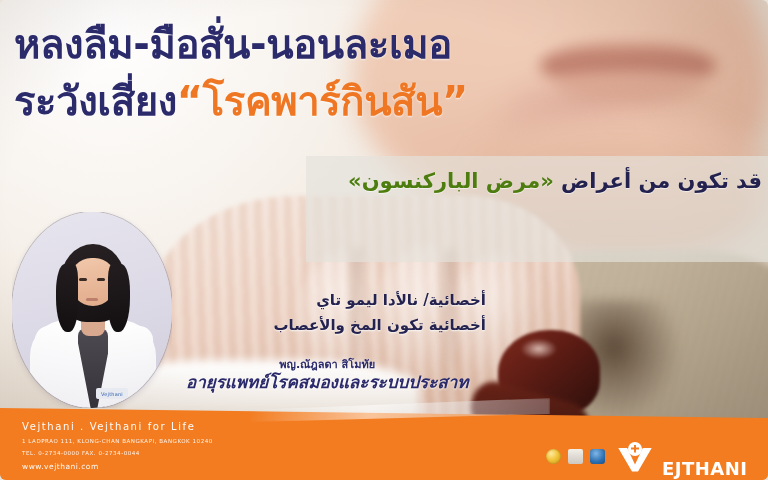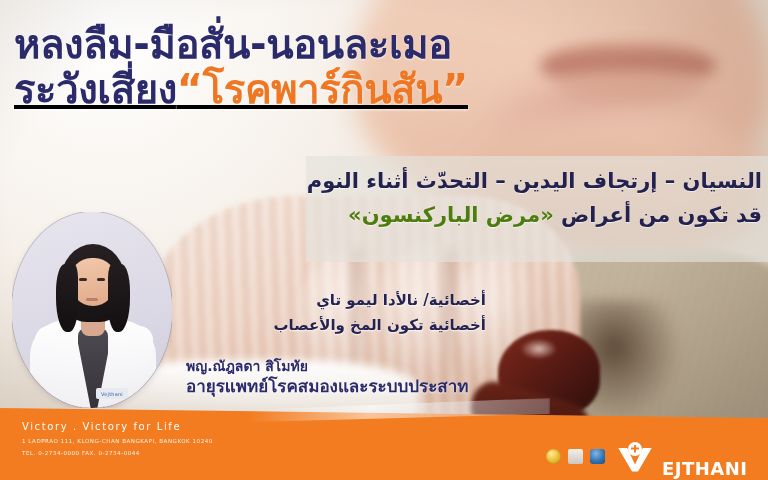--- a/index.html
+++ b/index.html
@@ -4,20 +4,21 @@
 <style>
   html,body{margin:0;padding:0;}
   body{
     width:768px;height:480px;overflow:hidden;
     font-family:"DejaVu Sans","Liberation Sans",sans-serif;
     background:#e9e2da;
   }
   #poster{
     position:relative;width:768px;height:480px;overflow:hidden;
     background:#efe8e0;
+    border-radius:6px;
   }
 
   
   .bg-layer{position:absolute;inset:0;overflow:hidden;}
 
   
   .bg-wall{
     position:absolute;left:0;top:0;width:768px;height:480px;
     background:
       radial-gradient(circle at 14% 6%, #ffffff 0%, #f7f2ec 26%, rgba(247,242,236,0) 55%),
@@ -128,21 +129,21 @@
   }
 
   
   .headline{position:absolute;left:14px;top:24px;width:560px;}
   .hl-line{
     font-weight:bold;line-height:1.02;letter-spacing:-.4px;
     text-shadow:0 1px 2px rgba(255,255,255,.75);
     white-space:nowrap;
   }
   .hl1{font-size:40px;color:#2b2a6b;}
-  .hl2{font-size:40px;margin-top:4px;text-decoration:underline;}
+  .hl2{font-size:40px;margin-top:16px;}
   .hl2 .thai-dark{color:#2b2a6b;}
   .hl2 .thai-orange{color:#ef7622;}
 
   
   .ar{
     direction:rtl;text-align:right;font-weight:600;
     font-family:"DejaVu Sans","Liberation Sans",sans-serif;
   }
   .ar-symptoms{
     position:absolute;right:6px;top:164px;width:560px;
@@ -154,22 +155,22 @@
     position:absolute;right:282px;top:288px;width:320px;
     font-size:15px;line-height:1.68;color:#242350;
     text-shadow:0 1px 2px rgba(255,255,255,.85);
   }
 
   
   .th-doctor{
     position:absolute;left:186px;top:358px;
     color:#2b2a6b;font-weight:bold;text-shadow:0 1px 2px rgba(255,255,255,.85);
   }
-  .th-doctor .name{font-size:14px;line-height:1.26;}
-  .th-doctor .spec{font-size:17px;line-height:1.26;}
+  .th-doctor .name{font-size:11px;line-height:1.26;text-align:center;}
+  .th-doctor .spec{font-size:17px;line-height:1.26;font-style:italic;}
 
   
   .photo-wrap{
     position:absolute;left:12px;top:212px;width:160px;height:196px;
     overflow:hidden;
   }
   .photo-disc{
     position:absolute;left:0;top:0;width:160px;height:196px;
     border-radius:50%;
     background:linear-gradient(165deg,#e7e5ee 0%,#dcd9e6 55%,#cfcbdb 100%);
@@ -304,21 +305,20 @@
   <div class="arabic-band"></div>
 
   <div class="headline">
     <div class="hl-line hl1">หลงลืม-มือสั่น-นอนละเมอ</div>
     <div class="hl-line hl2">
       <span class="thai-dark">ระวังเสี่ยง</span><span class="thai-orange">“โรคพาร์กินสัน”</span>
     </div>
   </div>
 
   <div class="ar ar-symptoms">
-    <div>النسيان – إرتجاف اليدين – التحدّث أثناء النوم</div>
     <div>
       <span>قد تكون من أعراض</span>
       <span class="hi">«مرض الباركنسون»</span>
     </div>
   </div>
 
   <div class="ar ar-doctor">
     <div>أخصائية/ نالأدا ليمو تاي</div>
     <div>أخصائية تكون المخ والأعصاب</div>
   </div>
@@ -343,23 +343,24 @@
       <div class="ph-eye r"></div>
       <div class="ph-mouth"></div>
       <div class="ph-badge">Vejthani</div>
     </div>
   </div>
 
   <div class="orange-bar"></div>
   <div class="bar-sheen"></div>
 
   <div class="bar-text">
-    <div class="bar-tagline">Victory . Victory for Life</div>
+    <div class="bar-tagline">Vejthani . Vejthani for Life</div>
     <div class="bar-addr">1 LADPRAO 111, KLONG-CHAN BANGKAPI, BANGKOK  10240</div>
     <div class="bar-addr">TEL. 0-2734-0000   FAX. 0-2734-0044</div>
+    <div class="bar-url">www.vejthani.com</div>
   </div>
 
   <div class="logo-cluster">
     <span class="cert gold"></span>
     <span class="cert grey"></span>
     <span class="cert blue"></span>
     <span class="logo-mark">
       <span class="logo-cross-bg"></span>
       <span class="logo-cross"></span>
       <span class="logo-v"></span>

